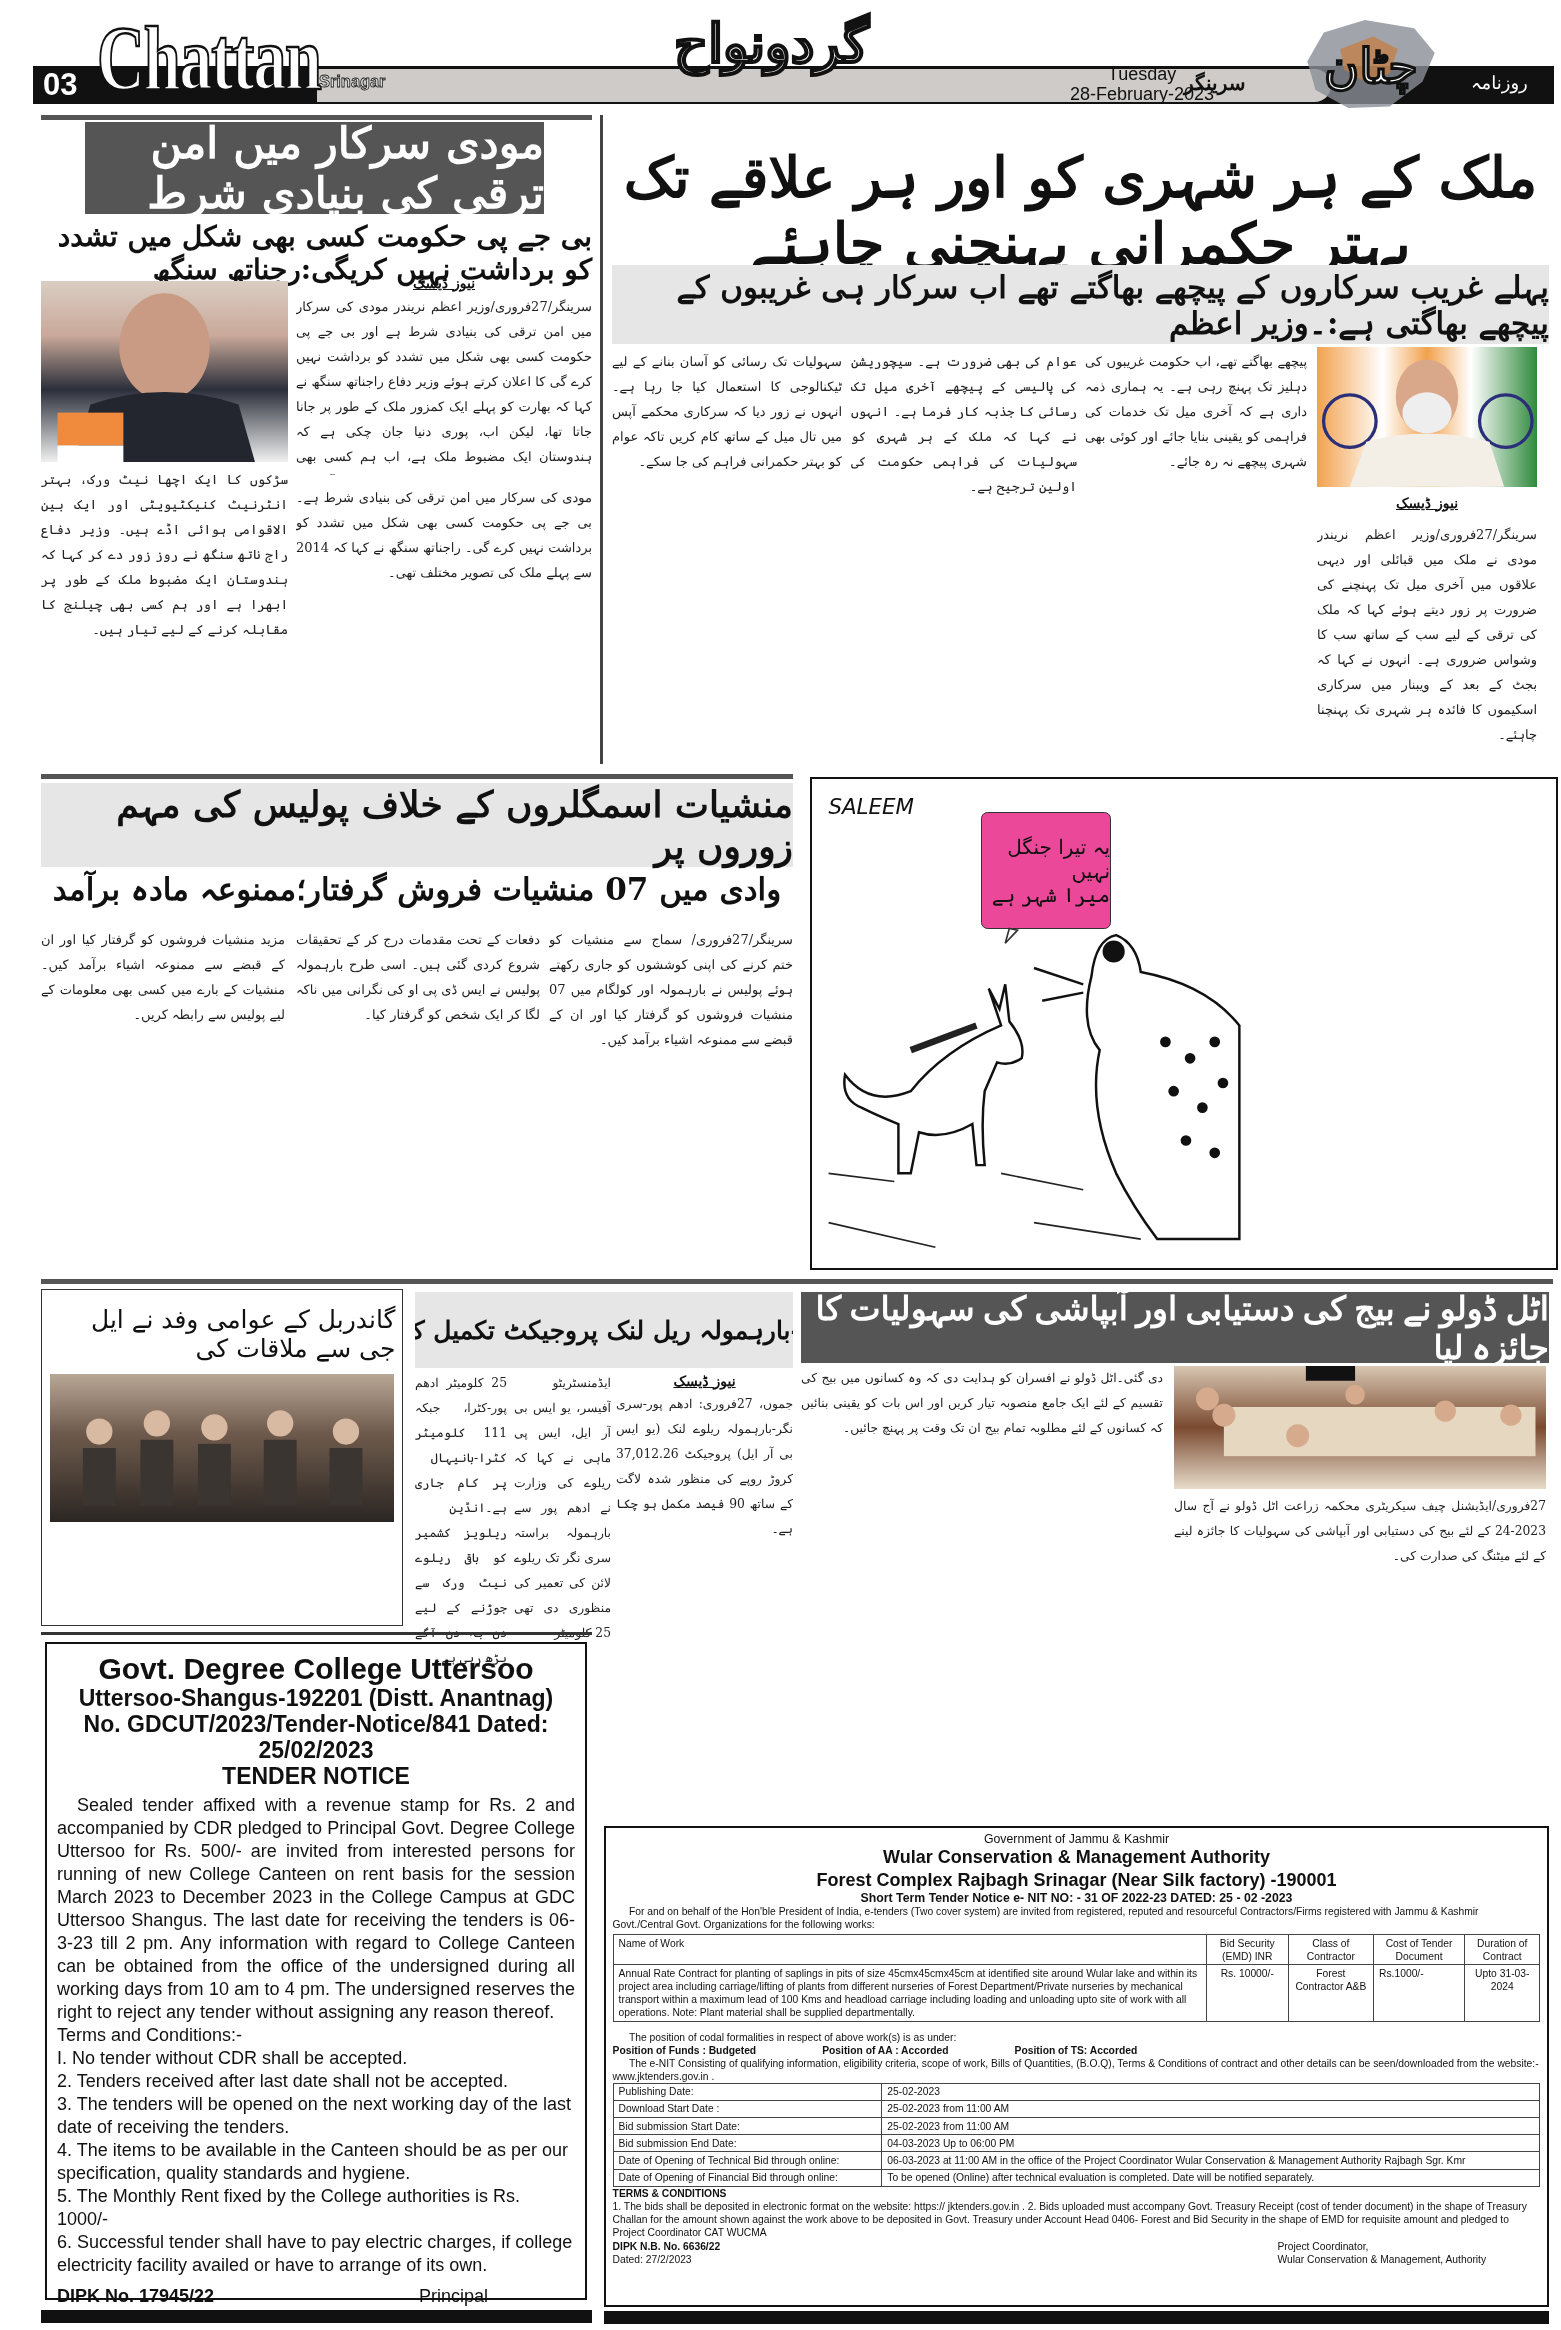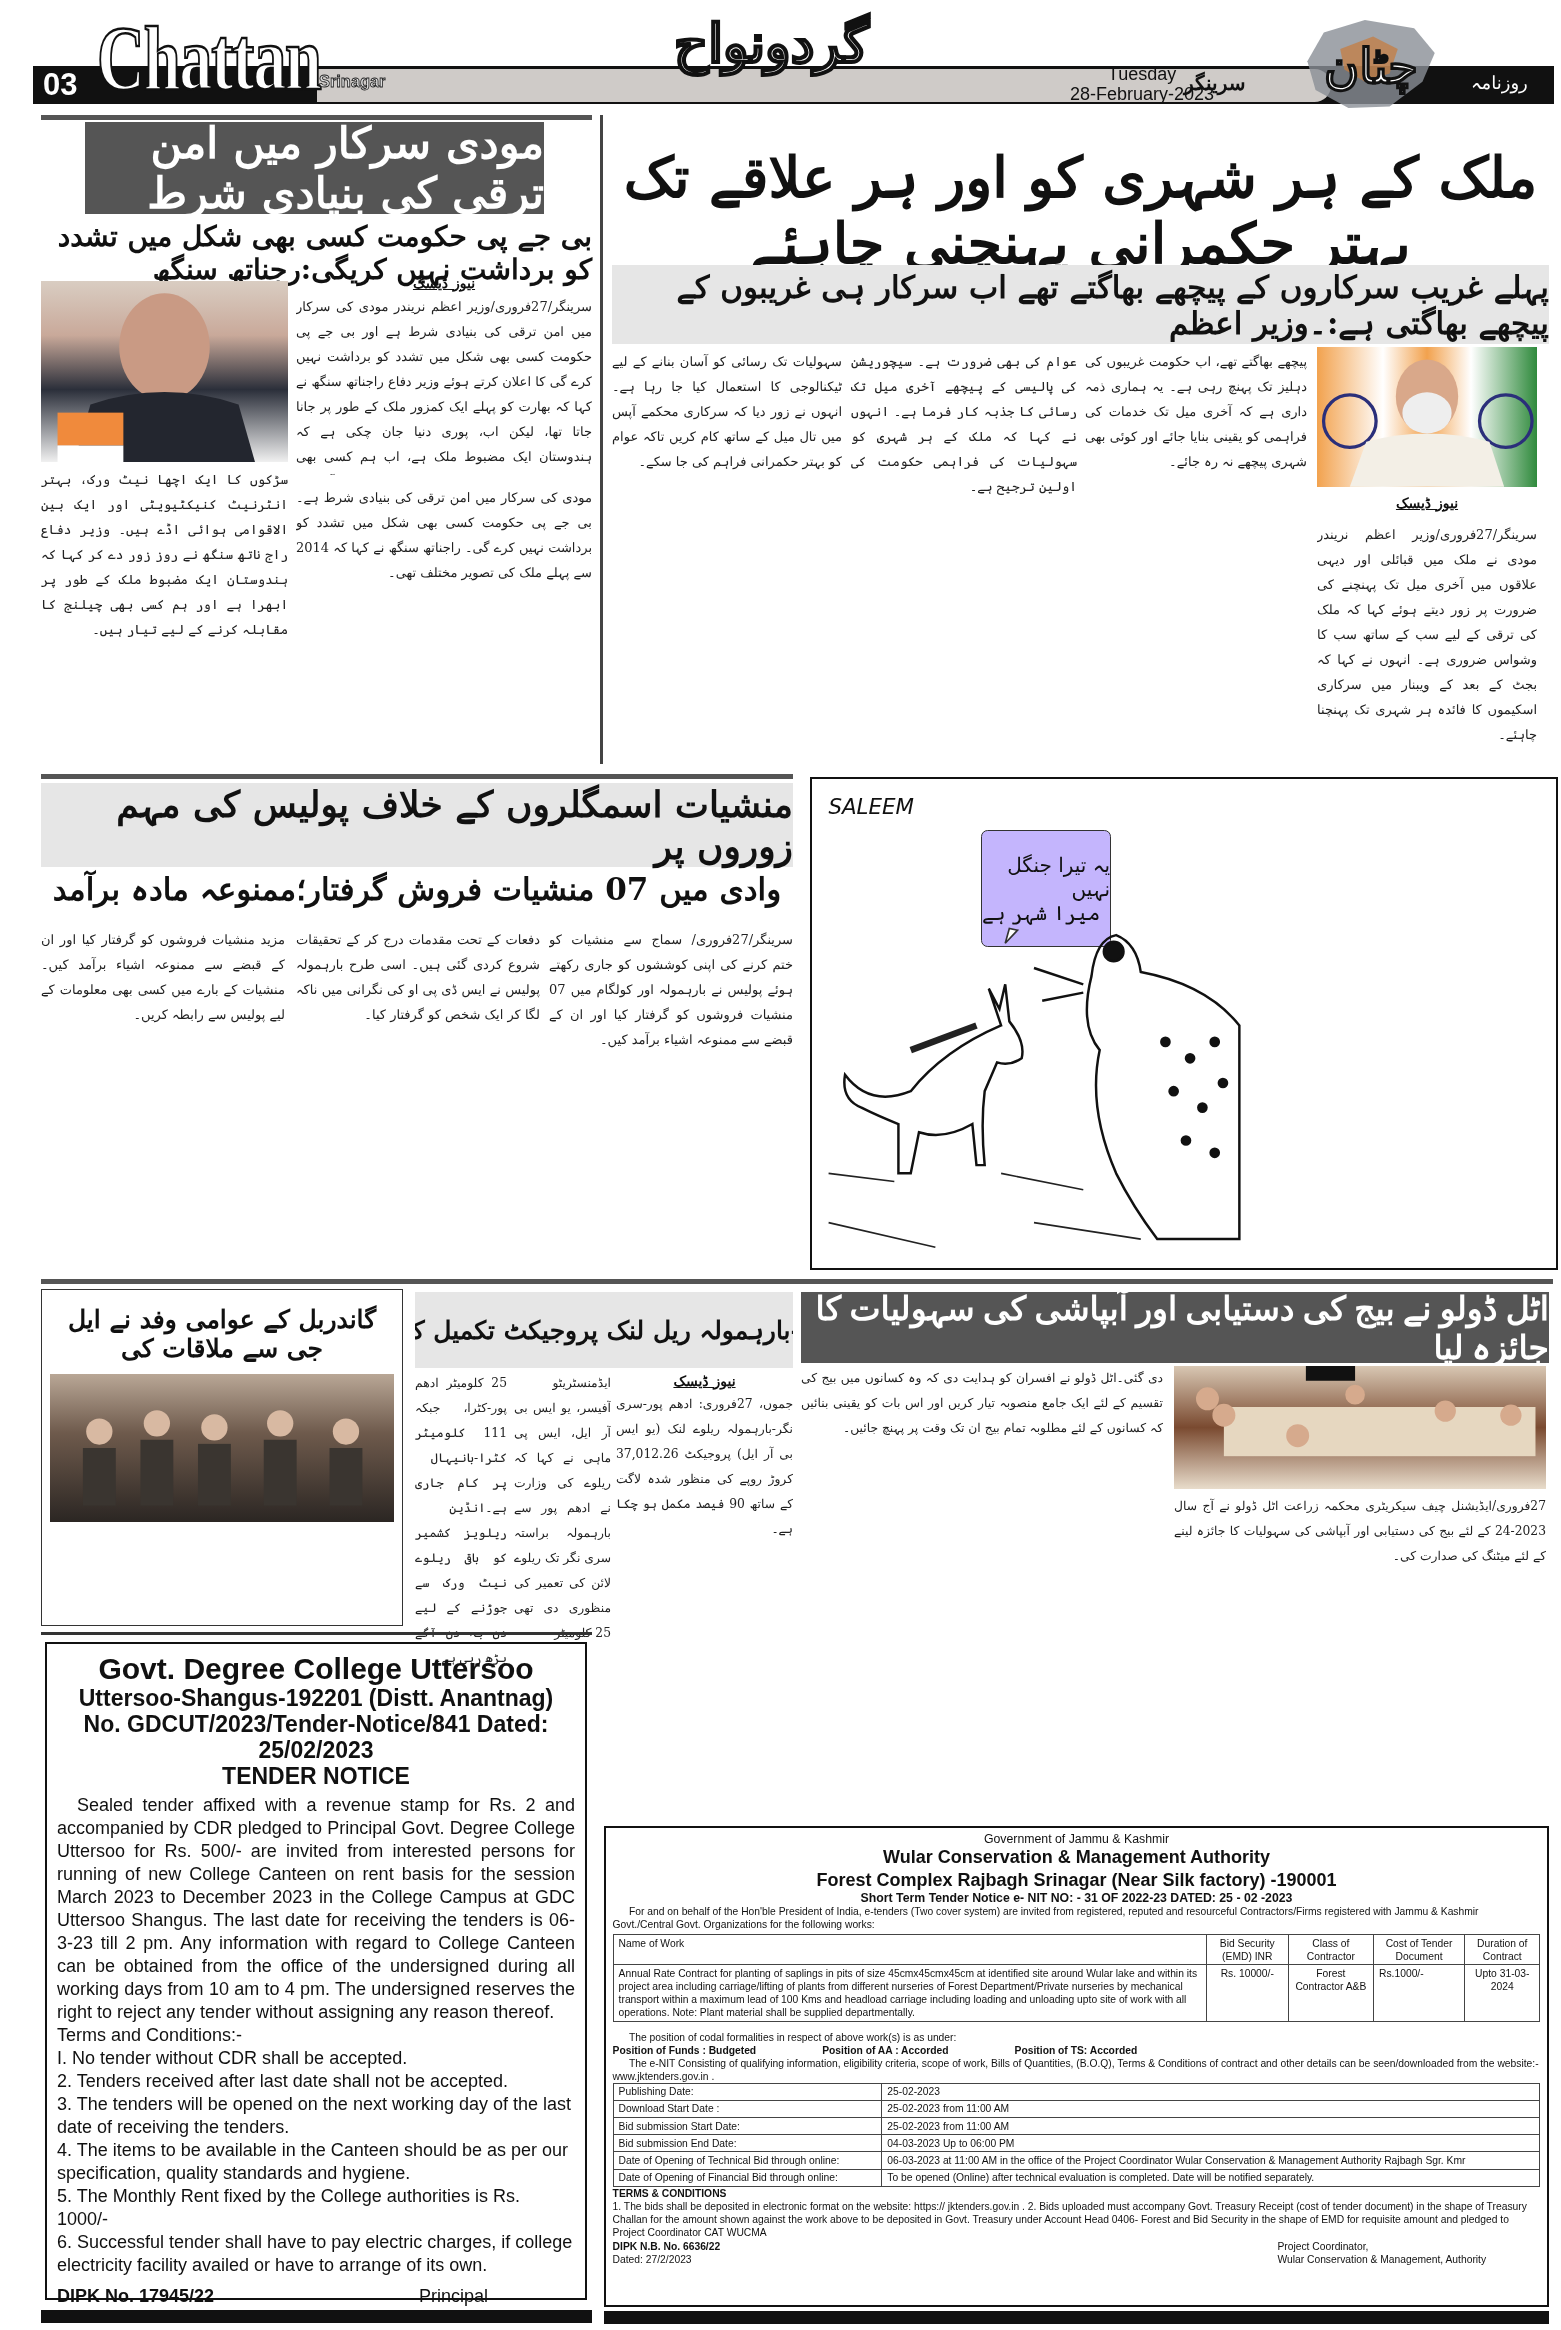--- a/index.html
+++ b/index.html
@@ -108,21 +108,21 @@
 
 <div class="abs rule" style="left:41px;top:774px;width:752px;"></div>
 <div class="abs grey-head" style="left:41px;top:783px;width:752px;height:84px;font-size:36px;">منشیات اسمگلروں کے خلاف پولیس کی مہم زوروں پر</div>
 <div class="abs urdu" style="left:41px;top:871px;width:752px;font-size:31px;font-weight:bold;text-align:center;">وادی میں 07 منشیات فروش گرفتار؛ممنوعہ مادہ برآمد</div>
 <div class="abs col-text" style="left:549px;top:927px;width:244px;height:345px;">سرینگر/27فروری/ سماج سے منشیات کو ختم کرنے کی اپنی کوششوں کو جاری رکھتے ہوئے پولیس نے بارہمولہ اور کولگام میں 07 منشیات فروشوں کو گرفتار کیا اور ان کے قبضے سے ممنوعہ اشیاء برآمد کیں۔</div>
 <div class="abs col-text" style="left:296px;top:927px;width:244px;height:345px;">دفعات کے تحت مقدمات درج کر کے تحقیقات شروع کردی گئی ہیں۔ اسی طرح بارہمولہ پولیس نے ایس ڈی پی او کی نگرانی میں ناکہ لگا کر ایک شخص کو گرفتار کیا۔</div>
 <div class="abs col-text" style="left:41px;top:927px;width:244px;height:345px;">مزید منشیات فروشوں کو گرفتار کیا اور ان کے قبضے سے ممنوعہ اشیاء برآمد کیں۔ منشیات کے بارے میں کسی بھی معلومات کے لیے پولیس سے رابطہ کریں۔</div>
 
 <div class="abs cartoon">
   <div class="abs" style="left:16.4px;top:15px;font-family:'DejaVu Sans',sans-serif;font-size:21.4px;font-style:italic;">SALEEM</div>
-  <div class="abs" style="left:169px;top:33px;width:130px;height:117px;border:1.6px solid #333;border-radius:6.6px;background:#c4b5fd;display:flex;flex-direction:column;align-items:flex-end;justify-content:center;font-size:20px;direction:rtl;margin-top:18px;">
+  <div class="abs" style="left:169px;top:33px;width:130px;height:117px;border:1.6px solid #333;border-radius:6.6px;background:#ec4899;display:flex;flex-direction:column;align-items:flex-start;justify-content:center;font-size:20px;direction:rtl;">
     <div>یہ تیرا جنگل نہیں</div>
     <div>میرا شہر ہے</div>
   </div>
   <svg class="abs" style="left:0;top:0;" width="743" height="488" viewBox="0 0 904 594">
     <path d="M240 182 L235 200 L250 184 Z" fill="#fff" stroke="#333" stroke-width="2"></path>
     <g fill="none" stroke="#111" stroke-width="3">
       <path d="M40 360 Q70 400 120 380 Q160 330 230 300 L215 255 L228 280 L235 250 L240 295 Q260 320 255 340 Q240 350 225 345 L210 380 Q205 420 210 470 L200 470 L195 420 Q160 440 130 430 L120 480 L105 480 L105 420 Q80 410 60 400 Q35 390 40 360 Z"></path>
       <path d="M120 330 L200 300" stroke-width="8" stroke="#222"></path>
     </g>
     <g fill="none" stroke="#111" stroke-width="3">
@@ -145,21 +145,21 @@
         <line x1="20" y1="540" x2="150" y2="570"></line>
       <line x1="230" y1="480" x2="330" y2="500"></line>
         <line x1="270" y1="540" x2="400" y2="560"></line>
     </g>
   </svg>
 </div>
 
 <div class="abs rule" style="left:41px;top:1279px;width:1512px;"></div>
 
 <div class="abs" style="left:41px;top:1289px;width:362px;height:337px;border:1.6px solid #333;">
-  <div class="urdu" style="font-size:25px;font-weight:bold;text-align:center;padding:15px 6.6px 8.2px;">گاندربل کے عوامی وفد نے ایل جی سے ملاقات کی</div>
+  <div class="urdu" style="font-size:25px;font-weight:normal;padding:15px 6.6px 8.2px;">گاندربل کے عوامی وفد نے ایل جی سے ملاقات کی</div>
   <div class="photo" style="margin:3.3px 8.2px;height:148px;background:linear-gradient(180deg,#b9a796 0%,#6e5a4c 40%,#2b2623 100%);">
     <svg width="342" height="148" viewBox="0 0 416 180">
       <g fill="#d8b9a2">
           <circle cx="60" cy="70" r="16"></circle>
           <circle cx="130" cy="60" r="16"></circle>
           <circle cx="200" cy="65" r="16"></circle>
           <circle cx="280" cy="60" r="16"></circle>
           <circle cx="360" cy="70" r="16"></circle>
         </g>
       <g fill="#3a3530">

